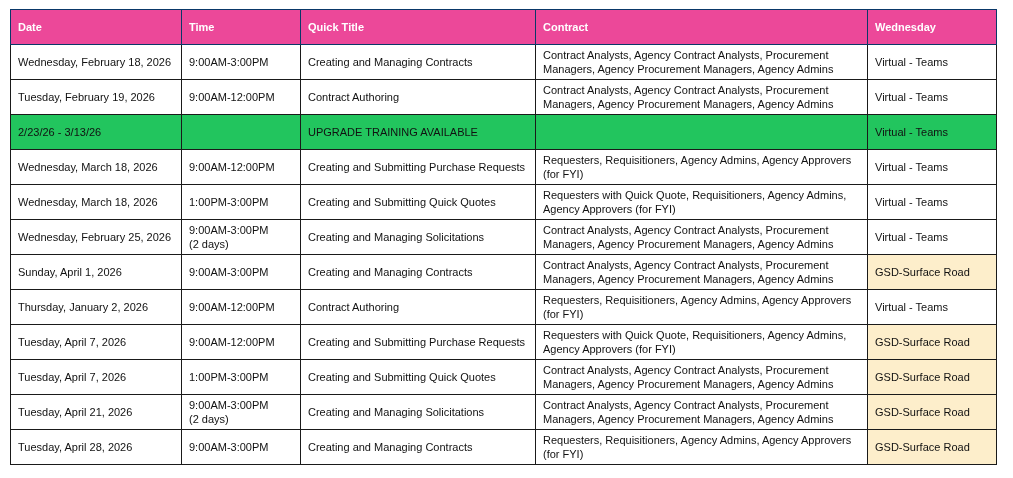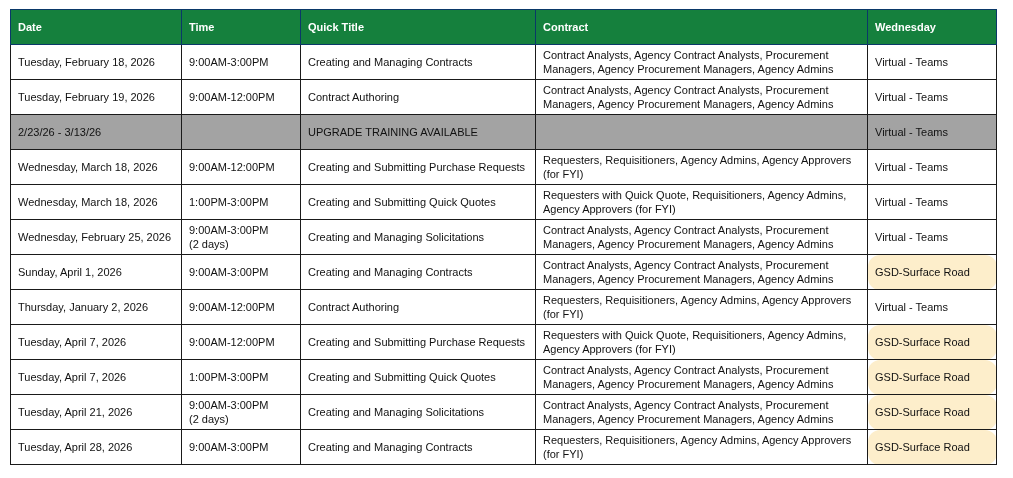--- a/index.html
+++ b/index.html
@@ -8,26 +8,26 @@
     position: absolute; left: 10px; top: 9px;
     width: 986px; border-collapse: collapse; table-layout: fixed;
     font-size: 11px; color: #111;
   }
   table.sched th, table.sched td {
     border: 1px solid #1a1a1a;
     padding: 0 7px; vertical-align: middle; text-align: left;
     line-height: 14px;
   }
   table.sched thead th {
-    background: #15803d; color: #ffffff; font-weight: bold;
+    background: #ec4899; color: #ffffff; font-weight: bold;
     height: 34px; border-color: #0a3868;
   }
   table.sched tbody td { height: 34px; }
-  tr.highlight td { background: #a3a3a3; }
-  td.loc-onsite { background: #fdeecb; border-radius: 12px; }
+  tr.highlight td { background: #22c55e; }
+  td.loc-onsite { background: #fdeecb; }
 </style>
 </head>
 <body>
 
 <table class="sched">
   <colgroup>
     <col style="width:171px">
       <col style="width:119px">
       <col style="width:235px">
       <col style="width:332px">
@@ -37,21 +37,21 @@
     <tr>
       <th>Date</th>
       <th>Time</th>
       <th>Quick Title</th>
       <th>Contract</th>
       <th>Wednesday</th>
     </tr>
   </thead>
   <tbody id="tbody">
       <tr>
-    <td><span>Tuesday, February 18, 2026</span></td>
+    <td><span>Wednesday, February 18, 2026</span></td>
     <td><span>9:00AM-3:00PM</span><span></span></td>
     <td><span>Creating and Managing Contracts</span></td>
     <td><span>Contract Analysts, Agency Contract Analysts, Procurement Managers, Agency Procurement Managers, Agency Admins</span></td>
     <td><span>Virtual - Teams</span></td>
   </tr>
       <tr>
     <td><span>Tuesday, February 19, 2026</span></td>
     <td><span>9:00AM-12:00PM</span><span></span></td>
     <td><span>Contract Authoring</span></td>
     <td><span>Contract Analysts, Agency Contract Analysts, Procurement Managers, Agency Procurement Managers, Agency Admins</span></td>

